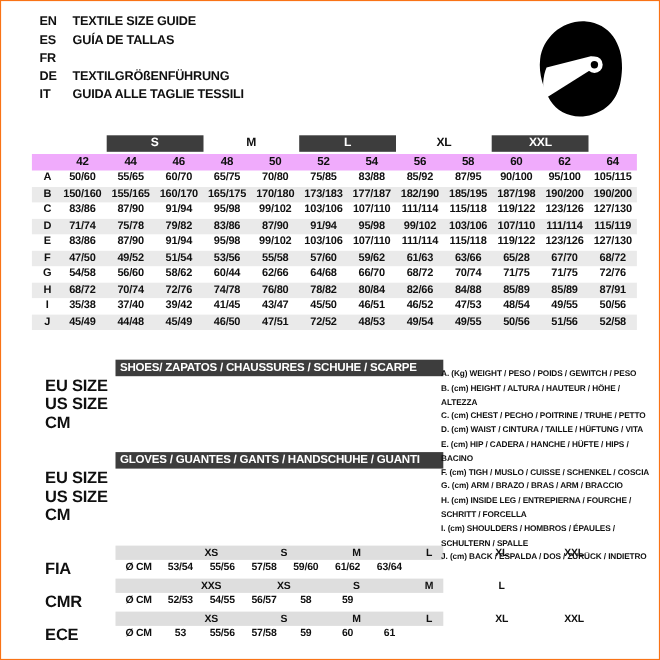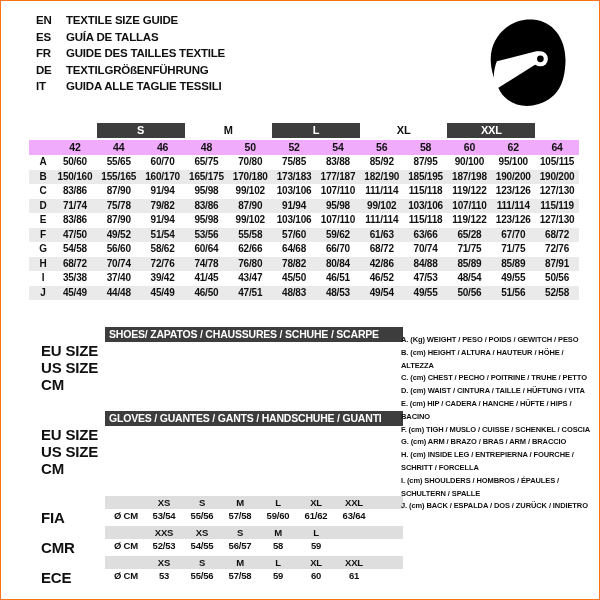--- a/index.html
+++ b/index.html
@@ -32,21 +32,21 @@
 
   
   .bottom { position:absolute; left:40px; top:326px; width:362px; }
   .block-shoes { margin-bottom:18px; }
   .block-gloves { margin-bottom:19px; }
   .b-row { display:grid; grid-template-columns:64px 298px; }
   .b-label { font-size:15px; }
   .head-bar { background:#3d3d3d; color:#fff; font-size:10.5px; height:15px; line-height:15px; padding-left:4px; box-sizing:border-box; }
   .cells { display:grid; height:15px; line-height:15px; font-size:9.5px; }
   .cells .cell { overflow:hidden; }
-  .shaded-band { background:#dedede; }
+  .shaded-band { background:#dedede;gap:28px; }
   .cells-helmet { grid-template-columns:40px repeat(6,38px) 1fr; }
   .helmet-sizes { height:13px; line-height:13px; }
   .helmet-values { height:14.5px; line-height:14.5px; }
   .unit-cell { text-align:center; padding-left:2px; }
 
   
   .legend { position:absolute; left:400px; top:333px; width:197px; font-size:7.5px; line-height:12.8px; letter-spacing:-0.1px; }
 </style>
 </head>
 <body>
@@ -57,21 +57,20 @@
       <div class="lang-row">
         <span class="lang-code">EN</span>
         <span class="lang-title">TEXTILE SIZE GUIDE</span>
       </div>
       <div class="lang-row">
         <span class="lang-code">ES</span>
         <span class="lang-title">GUÍA DE TALLAS</span>
       </div>
       <div class="lang-row">
         <span class="lang-code">FR</span>
-        <span class="lang-title">GUIDE DES TAILLES TEXTILE</span>
       </div>
       <div class="lang-row">
         <span class="lang-code">DE</span>
         <span class="lang-title">TEXTILGRÖßENFÜHRUNG</span>
       </div>
       <div class="lang-row">
         <span class="lang-code">IT</span>
         <span class="lang-title">GUIDA ALLE TAGLIE TESSILI</span>
       </div>
     </div>
@@ -197,40 +196,40 @@
         <div class="cell">63/66</div>
         <div class="cell">65/28</div>
         <div class="cell">67/70</div>
         <div class="cell">68/72</div>
       </div>
       <div class="grid data-row">
         <div class="cell row-letter">G</div>
         <div class="cell">54/58</div>
         <div class="cell">56/60</div>
         <div class="cell">58/62</div>
-        <div class="cell">60/64</div>
+        <div class="cell">60/44</div>
         <div class="cell">62/66</div>
         <div class="cell">64/68</div>
         <div class="cell">66/70</div>
         <div class="cell">68/72</div>
         <div class="cell">70/74</div>
         <div class="cell">71/75</div>
         <div class="cell">71/75</div>
         <div class="cell">72/76</div>
       </div>
       <div class="grid data-row shaded">
         <div class="cell row-letter">H</div>
         <div class="cell">68/72</div>
         <div class="cell">70/74</div>
         <div class="cell">72/76</div>
         <div class="cell">74/78</div>
         <div class="cell">76/80</div>
         <div class="cell">78/82</div>
         <div class="cell">80/84</div>
-        <div class="cell">42/86</div>
+        <div class="cell">82/66</div>
         <div class="cell">84/88</div>
         <div class="cell">85/89</div>
         <div class="cell">85/89</div>
         <div class="cell">87/91</div>
       </div>
       <div class="grid data-row">
         <div class="cell row-letter">I</div>
         <div class="cell">35/38</div>
         <div class="cell">37/40</div>
         <div class="cell">39/42</div>
@@ -244,21 +243,21 @@
         <div class="cell">49/55</div>
         <div class="cell">50/56</div>
       </div>
       <div class="grid data-row shaded">
         <div class="cell row-letter">J</div>
         <div class="cell">45/49</div>
         <div class="cell">44/48</div>
         <div class="cell">45/49</div>
         <div class="cell">46/50</div>
         <div class="cell">47/51</div>
-        <div class="cell">48/83</div>
+        <div class="cell">72/52</div>
         <div class="cell">48/53</div>
         <div class="cell">49/54</div>
         <div class="cell">49/55</div>
         <div class="cell">50/56</div>
         <div class="cell">51/56</div>
         <div class="cell">52/58</div>
       </div>
     </div>
 
   <div class="bottom">

